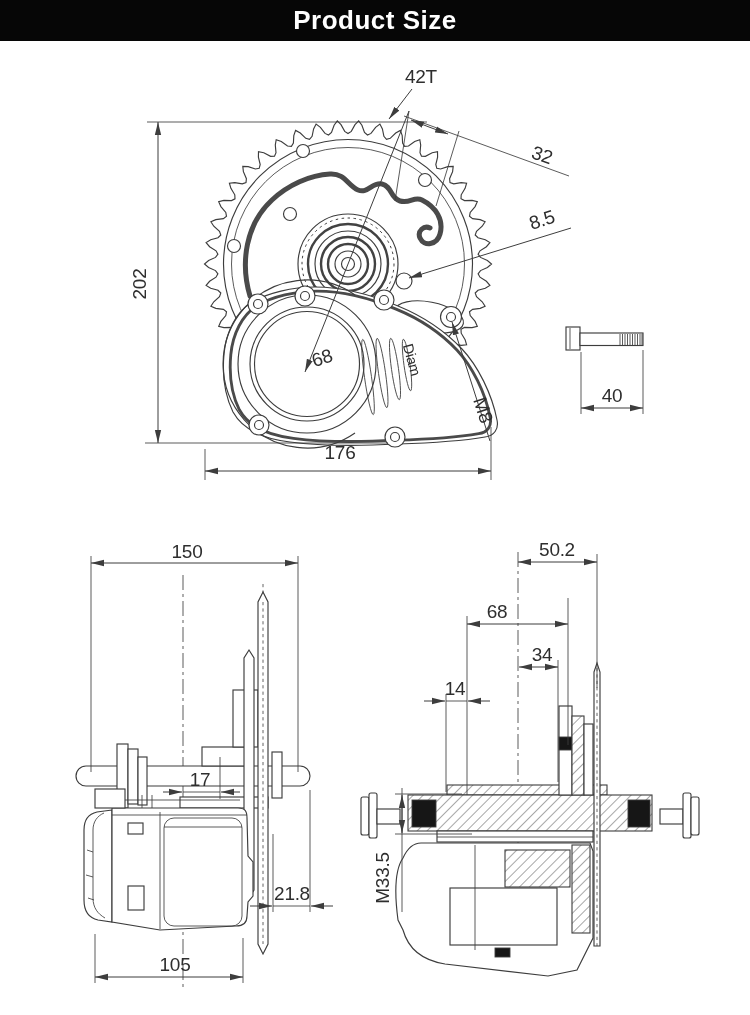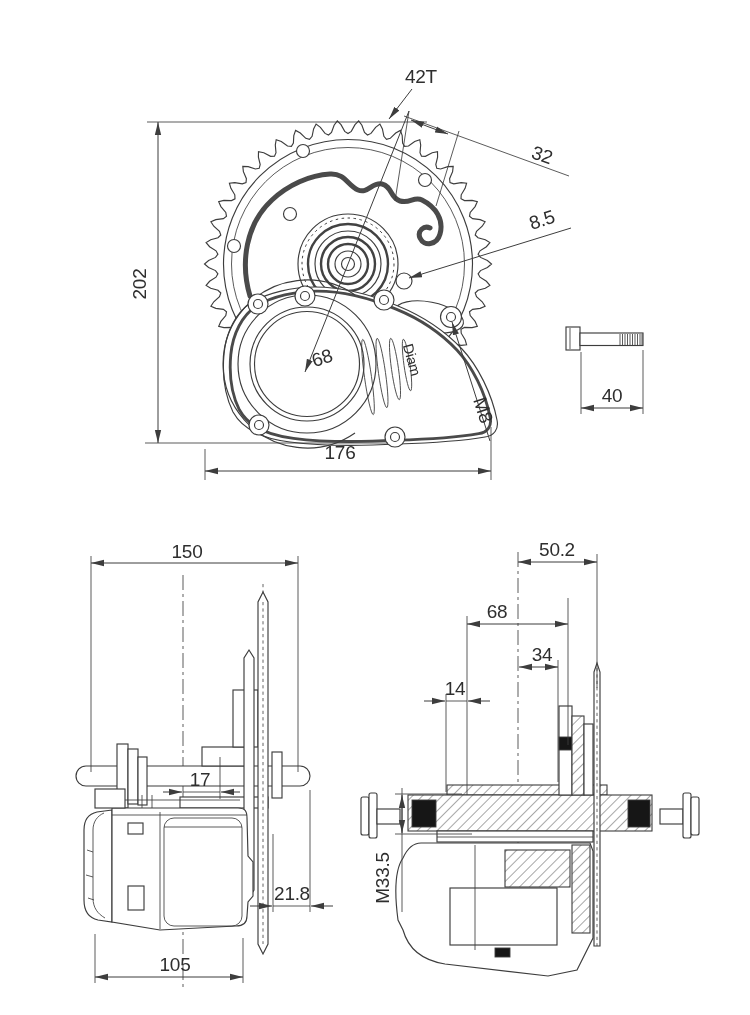--- a/index.html
+++ b/index.html
@@ -26,20 +26,23 @@
   .dl{stroke:var(--line);stroke-width:1;fill:none;}
   .xl{stroke:var(--line);stroke-width:0.85;fill:none;}
   .cl{stroke:var(--line);stroke-width:0.85;fill:none;stroke-dasharray:15 4 3 4;}
   .dash{stroke:var(--line);stroke-width:0.8;fill:none;stroke-dasharray:3.2 3.2;}
 </style>
 </head>
 <body>
 
 <div class="page">
 
+  <div class="header">
+    <span>Product Size</span>
+  </div>
 
   <svg class="drawing" width="750" height="1015" viewBox="0 0 750 1015">
     <defs>
       <marker id="ar" viewBox="0 0 12 7" refX="12" refY="3.5" markerWidth="13" markerHeight="8" markerUnits="userSpaceOnUse" orient="auto-start-reverse">
         <path d="M0,0.6 L12,3.5 L0,6.4 Z" fill="#3d3d3d"></path>
       </marker>
       <pattern id="h" width="7" height="7" patternUnits="userSpaceOnUse" patternTransform="rotate(45)">
         <rect width="7" height="7" fill="#ffffff"></rect>
         <line x1="0" y1="0" x2="0" y2="7" stroke="#505050" stroke-width="1"></line>
       </pattern>

